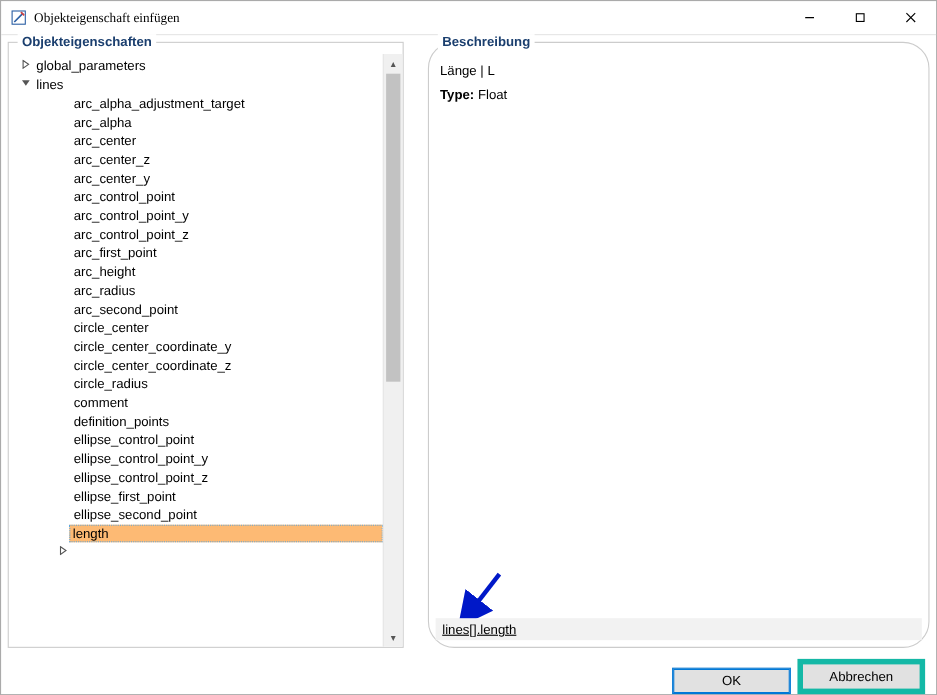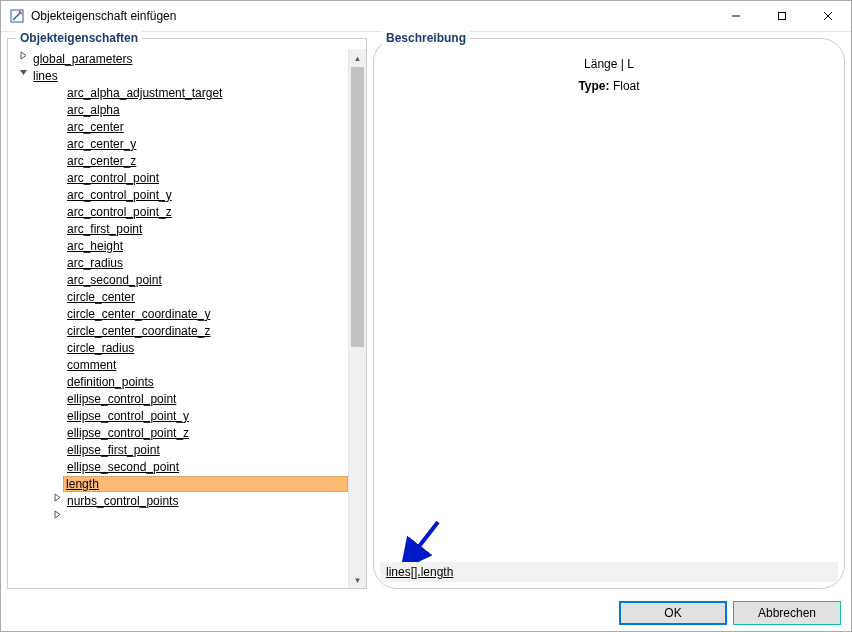--- a/index.html
+++ b/index.html
@@ -30,40 +30,41 @@
     width: 16px;
     height: 16px;
     margin-right: 6px;
     display: inline-flex;
     align-items: center;
     justify-content: center;
   }
   .title-text {
     flex: 1;
     font-size: 12px;
+    font-family: Liberation Serif, serif;
   }
   .win-btns {
     display: flex;
     height: 100%;
   }
   .win-btn {
     width: 46px;
     display: flex;
     align-items: center;
     justify-content: center;
     font-family: "Segoe UI Symbol", sans-serif;
     font-size: 10px;
     color: #000;
   }
 
   .content {
     flex: 1;
     display: flex;
     padding: 6px;
-    gap: 6px;
+    gap: 22px;
     min-height: 0;
   }
   .panel {
     border: 1px solid #ccc;
     display: flex;
     flex-direction: column;
     position: relative;
     background: #fff;
     min-height: 0;
   }
@@ -95,24 +96,24 @@
     min-height: 0;
   }
   .tree {
     flex: 1;
     overflow-y: hidden;
     overflow-x: hidden;
     padding: 2px 0 2px 4px;
   }
   .tree-row {
     display: flex;
+    align-items: center;
     height: 17px;
     padding-left: 2px;
     white-space: nowrap;
-    text-decoration: underline;
   }
   .tree-row.level0 { padding-left: 4px; }
   .tree-row.level1 { padding-left: 38px; }
   .tree-row .expander {
     width: 14px;
     text-align: center;
     color: #555;
     font-size: 10px;
   }
   .tree-row .expander.empty { width: 14px; }
@@ -149,21 +150,20 @@
     display:flex;align-items:center;justify-content:center;
     font-size:9px;color:#555;
   }
 
   
   .desc-body {
     padding: 8px 10px;
     flex: 1;
     font-size: 12px;
     position: relative;
-    align-items: center;
   }
   .desc-line { margin-bottom: 8px; }
   .desc-type-label { font-weight: bold; }
   .path-box {
     position: absolute;
     left: 6px;
     right: 6px;
     bottom: 6px;
     height: 20px;
     line-height: 20px;
@@ -179,29 +179,29 @@
     width: 48px;
     height: 48px;
     pointer-events: none;
   }
 
   
   .footer {
     height: 36px;
     display: flex;
     justify-content: flex-end;
-    align-items: center;
+    align-items: flex-end;
     padding: 0 10px;
     gap: 6px;
     border-top: 0;
   }
   .btn {
     min-width: 86px;
     height: 22px;
-    border: 1px solid #14b8a6;
+    border: 5px solid #14b8a6;
     background: #e1e1e1;
     font-size: 12px;
     display: flex;
     align-items: center;
     justify-content: center;
     padding: 0 10px;
   }
   .btn.default {
     border: 1px solid #0078d7;
     box-shadow: inset 0 0 0 1px #0078d7;
@@ -266,28 +266,28 @@
               <div class="tree-row level1">
                 <span class="expander empty"></span>
                 <span class="label">arc_alpha</span>
               </div>
               <div class="tree-row level1">
                 <span class="expander empty"></span>
                 <span class="label">arc_center</span>
               </div>
               <div class="tree-row level1">
                 <span class="expander empty"></span>
+                <span class="label">arc_center_z</span>
+              </div>
+              <div class="tree-row level1">
+                <span class="expander empty"></span>
                 <span class="label">arc_center_y</span>
               </div>
               <div class="tree-row level1">
                 <span class="expander empty"></span>
-                <span class="label">arc_center_z</span>
-              </div>
-              <div class="tree-row level1">
-                <span class="expander empty"></span>
                 <span class="label">arc_control_point</span>
               </div>
               <div class="tree-row level1">
                 <span class="expander empty"></span>
                 <span class="label">arc_control_point_y</span>
               </div>
               <div class="tree-row level1">
                 <span class="expander empty"></span>
                 <span class="label">arc_control_point_z</span>
               </div>
@@ -347,26 +347,20 @@
                 <span class="expander empty"></span>
                 <span class="label">ellipse_first_point</span>
               </div>
               <div class="tree-row level1">
                 <span class="expander empty"></span>
                 <span class="label">ellipse_second_point</span>
               </div>
               <div class="tree-row level1 selected">
                 <span class="expander empty"></span>
                 <span class="label">length</span>
-              </div>
-              <div class="tree-row level1">
-                <span class="expander"><svg width="9" height="9" viewBox="0 0 9 9">
-                    <path d="M2 1 L7 4.5 L2 8 Z" fill="none" stroke="#555" stroke-width="1"></path>
-                  </svg></span>
-                <span class="label">nurbs_control_points</span>
               </div>
               <div class="tree-row level1">
                 <span class="expander"><svg width="9" height="9" viewBox="0 0 9 9">
                     <path d="M2 1 L7 4.5 L2 8 Z" fill="none" stroke="#555" stroke-width="1"></path>
                   </svg></span>
               </div>
             </div>
           <div class="tree-scroll">
             <div class="arrow" style="top:0">▴</div>
             <div class="thumb" style="top:18px;height:280px"></div>

